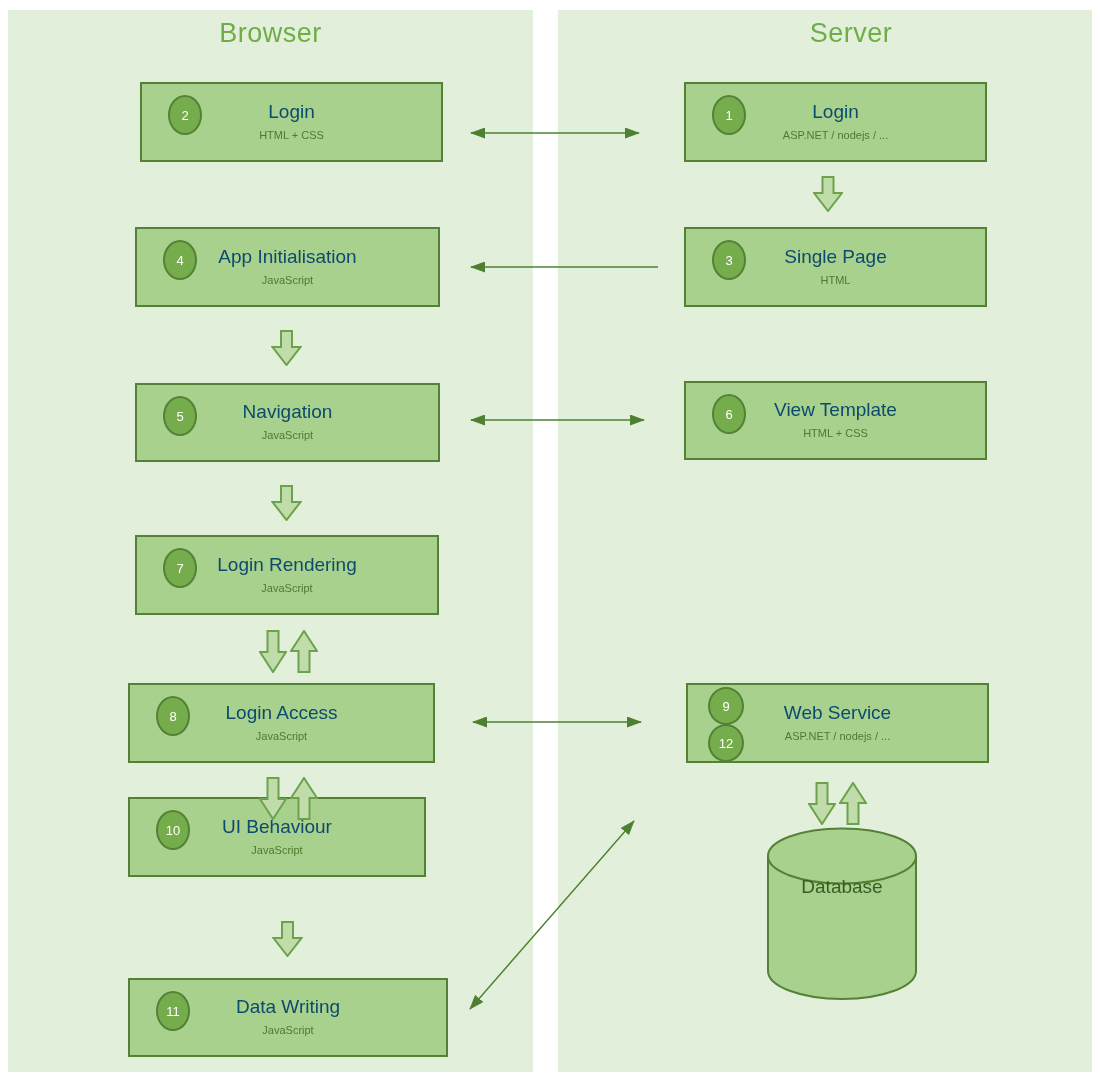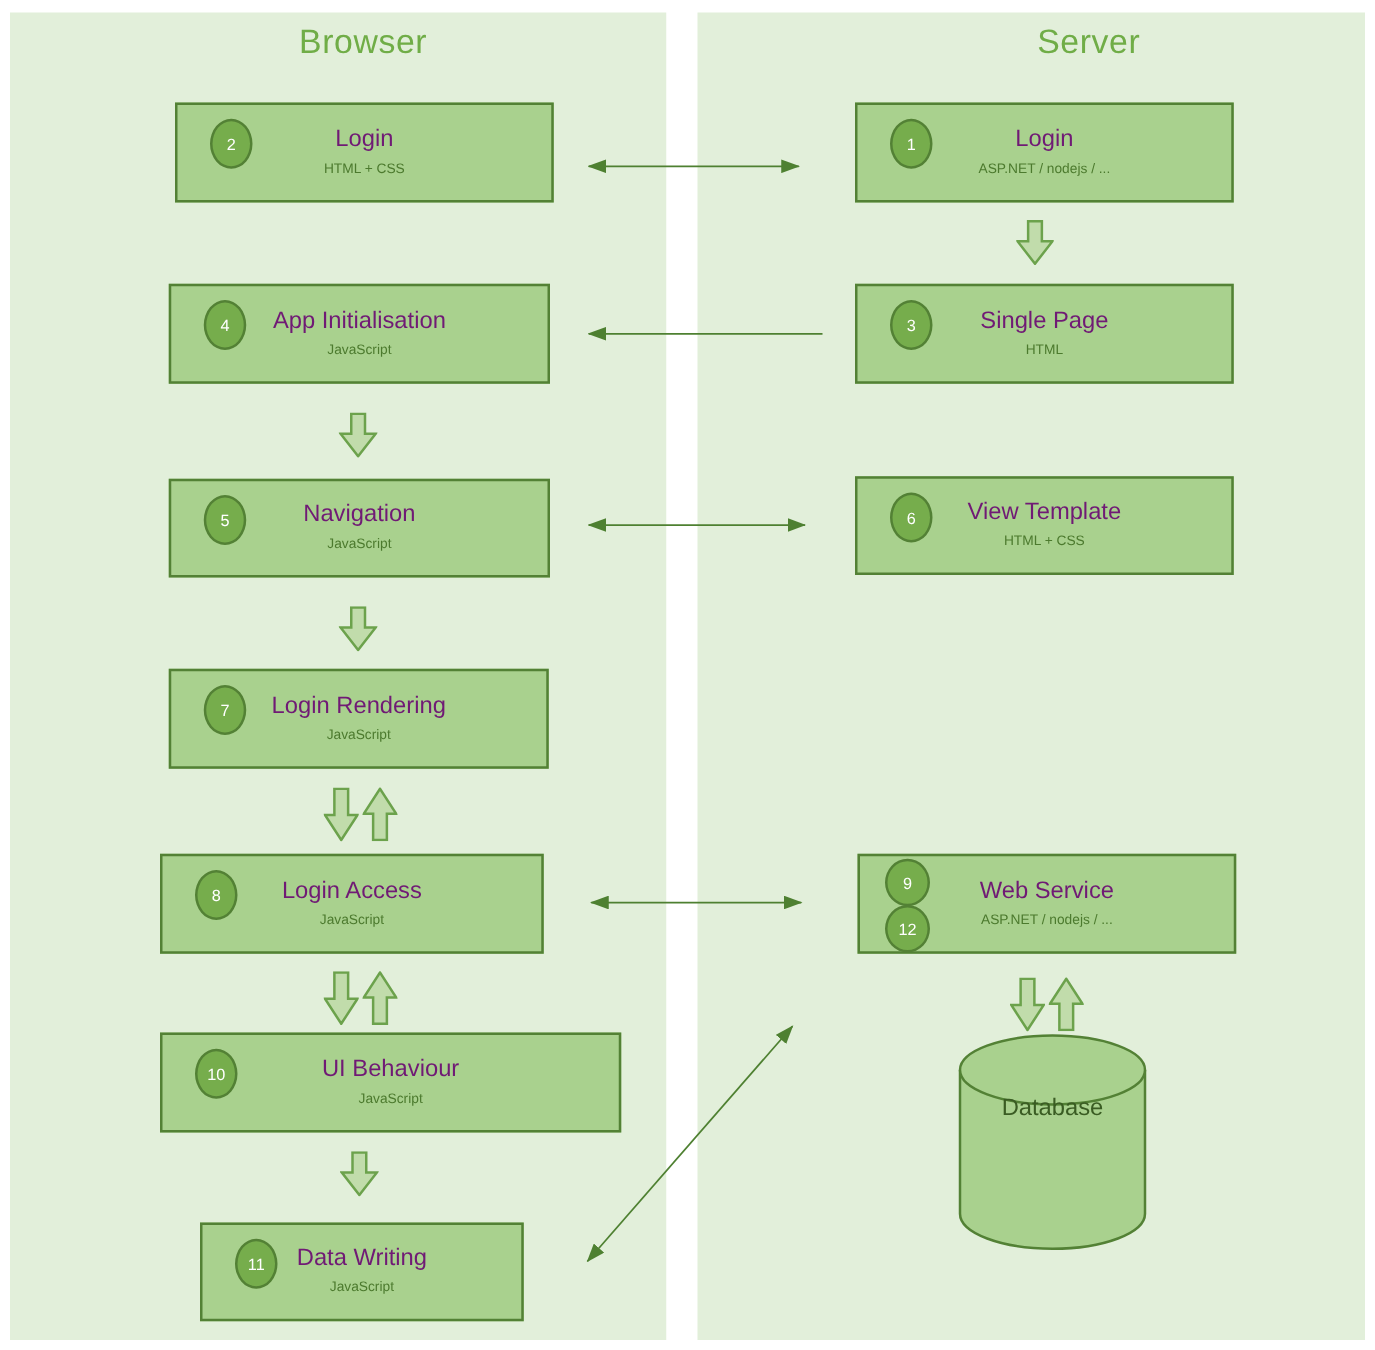--- a/index.html
+++ b/index.html
@@ -3,28 +3,28 @@
 <meta charset="utf-8">
 <style>
   html,body{margin:0;padding:0;background:#ffffff;}
   #canvas{
     position:relative;width:1100px;height:1080px;background:#ffffff;
     font-family:"Liberation Sans",sans-serif;overflow:hidden;
   }
   .panel{position:absolute;top:10px;height:1062px;background:#e2efda;}
   .panel-title{
     position:absolute;top:18px;text-align:center;
-    font-size:27px;color:#70ad47;letter-spacing:0.5px;padding-left:20px;
+    font-size:27px;color:#70ad47;letter-spacing:0.5px;
   }
   .node{
     position:absolute;background:#a9d18e;border:2px solid #538135;
     box-sizing:border-box;display:flex;flex-direction:column;
     align-items:center;justify-content:center;gap:3px;
   }
-  .node-title{font-size:19px;color:#701a75;line-height:22px;}
+  .node-title{font-size:19px;color:#0c4a6e;line-height:22px;}
   .node-subtitle{font-size:11px;color:#4c7a2e;line-height:18px;text-align:center;}
   .badge{
     position:absolute;left:26px;top:11px;width:34px;height:40px;
     background:#76ad4c;border:2px solid #538135;border-radius:50%;
     box-sizing:border-box;color:#ffffff;font-size:13px;
     display:flex;align-items:center;justify-content:center;
   }
   .badge.b-small{left:20px;width:36px;height:38px;}
   .badge.b-pos1{top:2px;}
   .badge.b-pos2{top:39px;}
@@ -79,27 +79,27 @@
     <div class="node-title">Login Rendering</div>
     <div class="node-subtitle">JavaScript</div>
   </div>
 
   <div class="node" style="left:128px;top:683px;width:307px;height:80px;">
     <span class="badge">8</span>
     <div class="node-title">Login Access</div>
     <div class="node-subtitle">JavaScript</div>
   </div>
 
-  <div class="node" style="left:128px;top:826px;width:369px;height:80px;">
+  <div class="node" style="left:128px;top:797px;width:298px;height:80px;">
     <span class="badge">10</span>
     <div class="node-title">UI Behaviour</div>
     <div class="node-subtitle">JavaScript</div>
   </div>
 
-  <div class="node" style="left:128px;top:978px;width:259px;height:79px;margin-left:32px;">
+  <div class="node" style="left:128px;top:978px;width:320px;height:79px;">
     <span class="badge">11</span>
     <div class="node-title">Data Writing</div>
     <div class="node-subtitle">JavaScript</div>
   </div>
 
   <div class="node" style="left:684px;top:82px;width:303px;height:80px;">
     <span class="badge">1</span>
     <div class="node-title">Login</div>
     <div class="node-subtitle">ASP.NET / nodejs / ...</div>
   </div>

